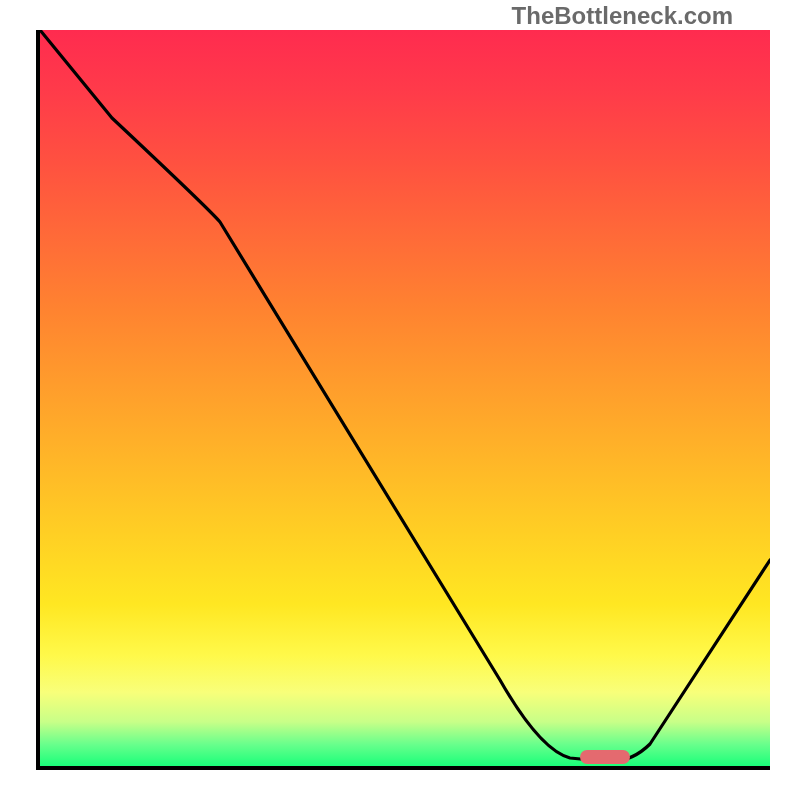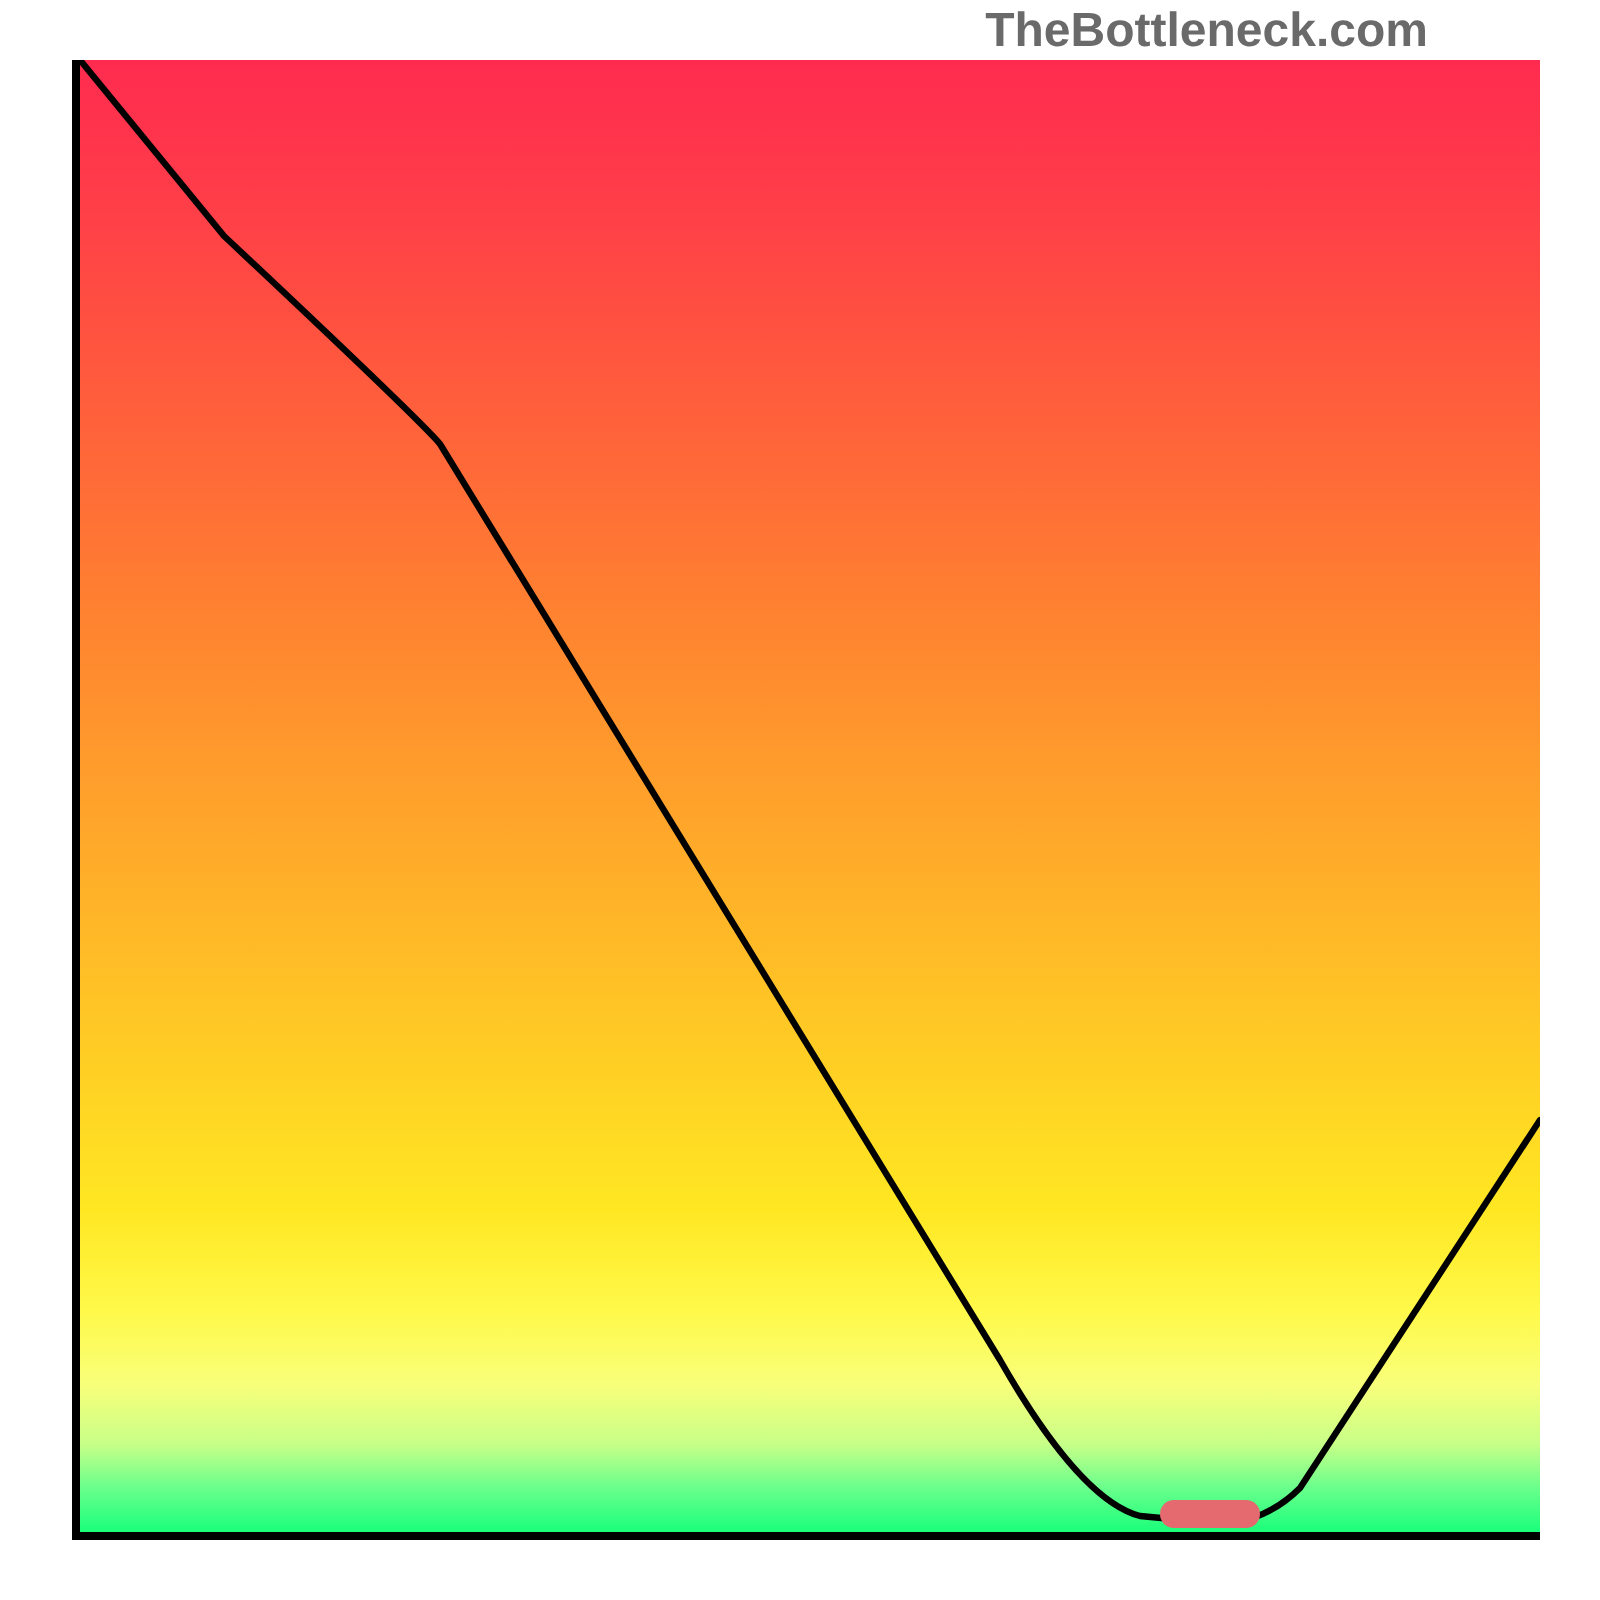--- a/index.html
+++ b/index.html
@@ -7,20 +7,21 @@
     padding: 0;
     width: 800px;
     height: 800px;
     background: #ffffff;
     font-family: Arial, Helvetica, sans-serif;
   }
   .container {
     position: relative;
     width: 724px;
     height: 800px;
+    padding-left: 19px;
   }
   .watermark {
     position: absolute;
     top: 2px;
     right: 10px;
     font-size: 24px;
     font-weight: bold;
     color: #6a6a6a;
     z-index: 10;
   }

